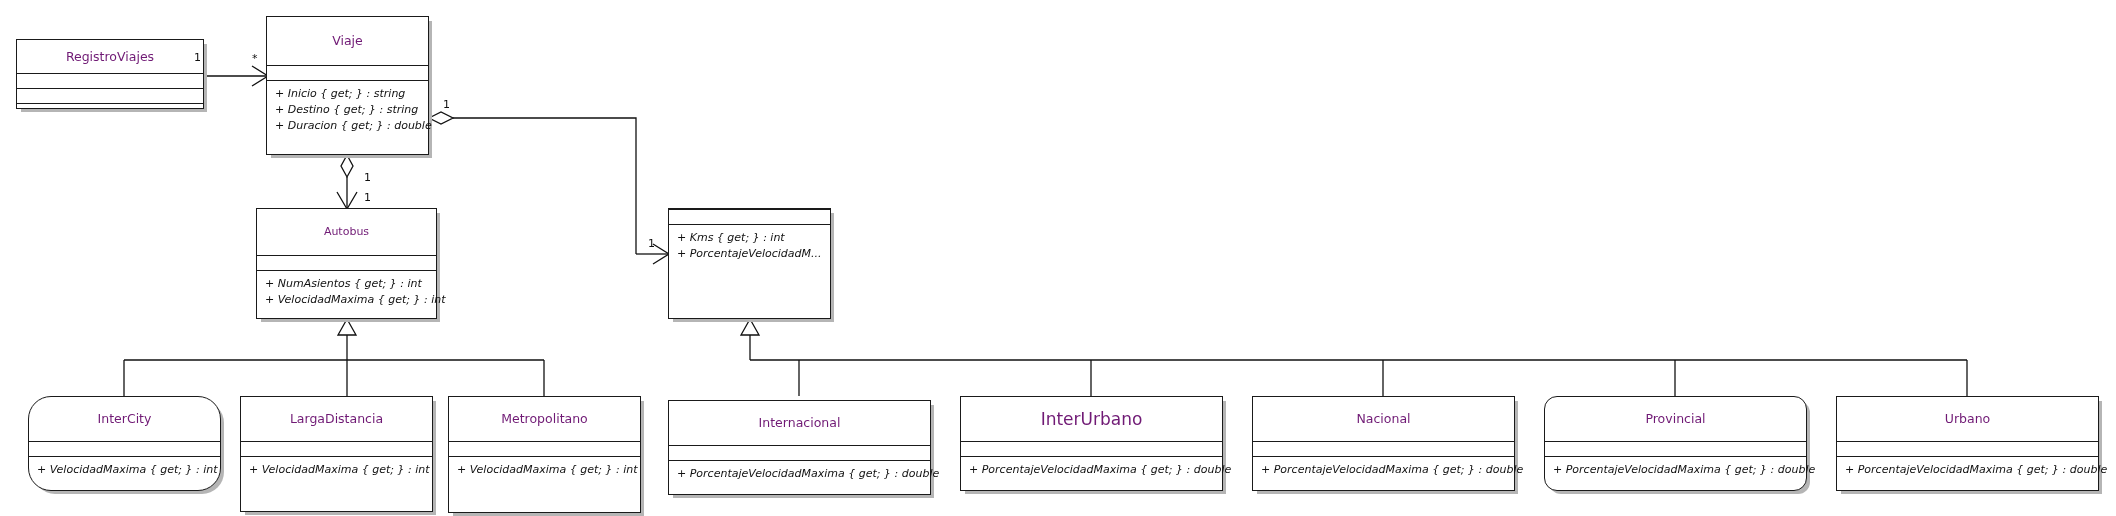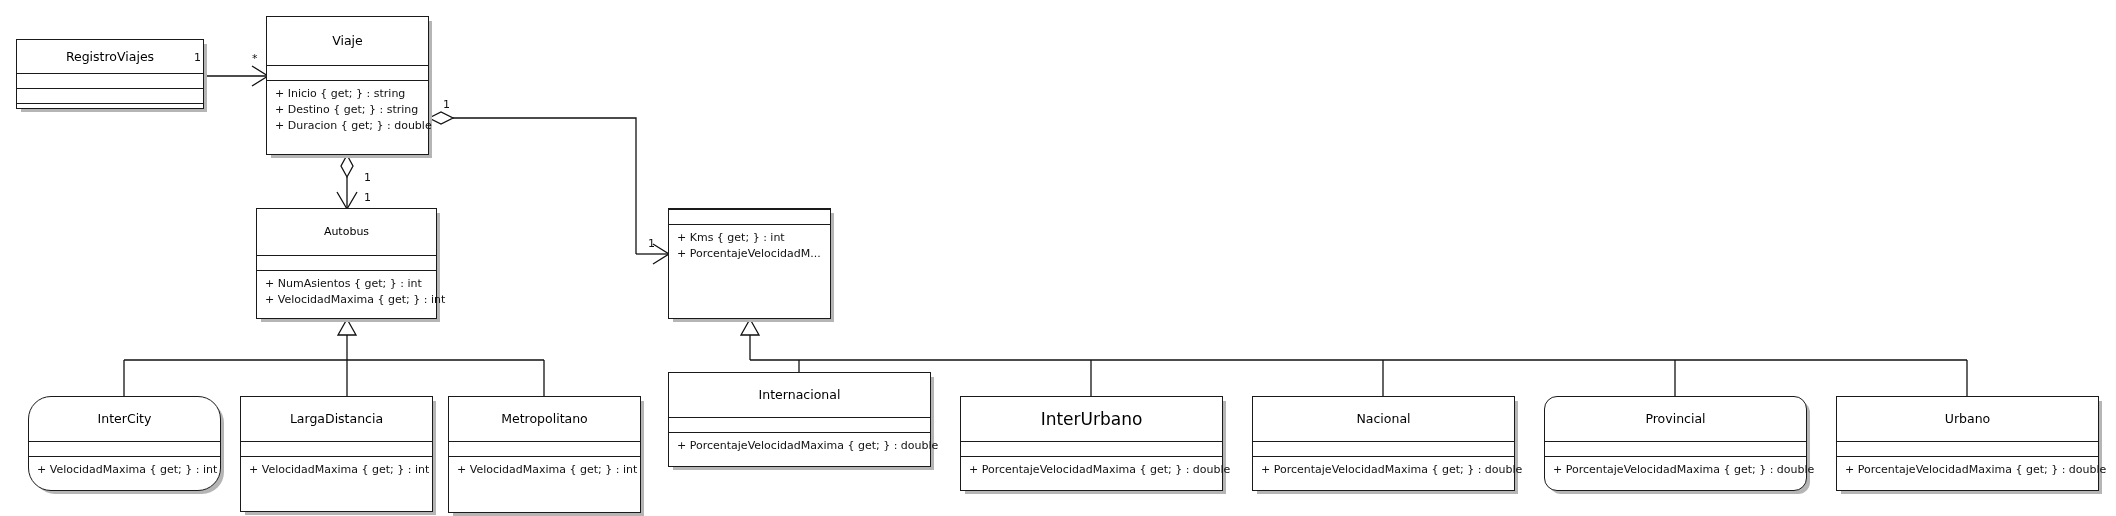--- a/index.html
+++ b/index.html
@@ -3,24 +3,24 @@
 <meta charset="utf-8">
 <style>
   html,body{margin:0;padding:0;background:#ffffff;}
   body{width:2116px;height:516px;position:relative;overflow:hidden;
        font-family:"DejaVu Sans","Liberation Sans",sans-serif;}
   #canvas{position:absolute;left:0;top:0;width:2116px;height:516px;}
   svg.wires{position:absolute;left:0;top:0;width:2116px;height:516px;pointer-events:none;}
 
   .uml-class{position:absolute;background:#ffffff;border:1px solid #1a1a1a;
              box-shadow:4px 4px 0 -1px #b5b5b5;box-sizing:border-box;}
-  .uml-name{text-align:center;color:#000000;line-height:1.1;
+  .uml-name{text-align:center;color:#701a75;line-height:1.1;
             display:flex;align-items:center;justify-content:center;}
   .uml-sep{border-top:1px solid #1a1a1a;}
-  .uml-attrs{padding:5px 0 6px 8px;}
+  .uml-attrs{padding:5px 0 6px 8px;font-style:italic;}
   .uml-attr{color:#111;white-space:nowrap;line-height:1.45;}
   .empty-compartment{height:14px;}
 
   .mult{position:absolute;color:#111;font-size:11px;line-height:1;}
 </style>
 </head>
 <body>
 
 <div id="canvas">
 
@@ -120,21 +120,21 @@
           <div class="uml-attr" style="font-size: 11px;">+ VelocidadMaxima { get; } : int</div>
         </div>
       </div>
       <div class="uml-class" style="left: 448px; top: 396px; width: 193px; height: 117px;">
         <div class="uml-name" style="height: 44px; font-size: 12.5px;">Metropolitano</div>
         <div class="uml-sep empty-compartment"></div>
         <div class="uml-sep uml-attrs">
           <div class="uml-attr" style="font-size: 11px;">+ VelocidadMaxima { get; } : int</div>
         </div>
       </div>
-      <div class="uml-class" style="left: 668px; top: 372px; width: 263px; height: 95px;">
+      <div class="uml-class" style="left: 668px; top: 400px; width: 263px; height: 95px;">
         <div class="uml-name" style="height: 44px; font-size: 12.5px;">Internacional</div>
         <div class="uml-sep empty-compartment"></div>
         <div class="uml-sep uml-attrs">
           <div class="uml-attr" style="font-size: 11px;">+ PorcentajeVelocidadMaxima { get; } : double</div>
         </div>
       </div>
       <div class="uml-class" style="left: 960px; top: 396px; width: 263px; height: 95px;">
         <div class="uml-name" style="height: 44px; font-size: 17px;">InterUrbano</div>
         <div class="uml-sep empty-compartment"></div>
         <div class="uml-sep uml-attrs">

